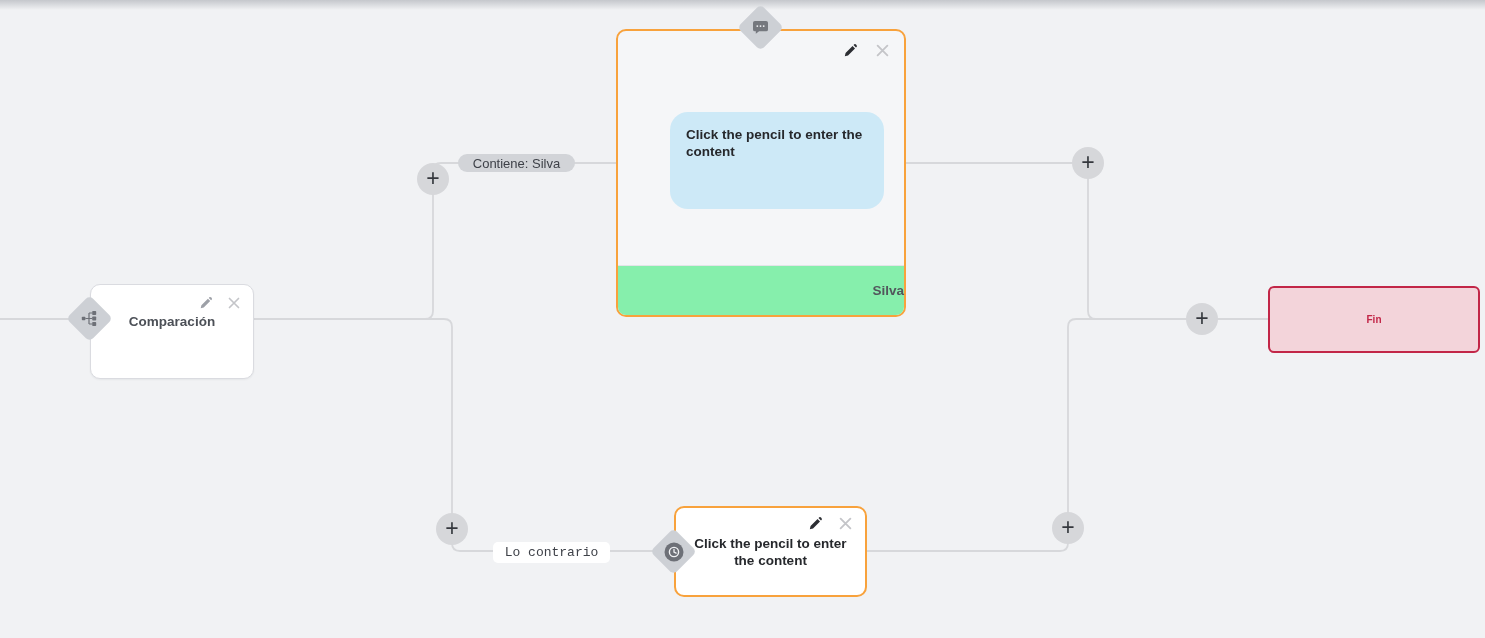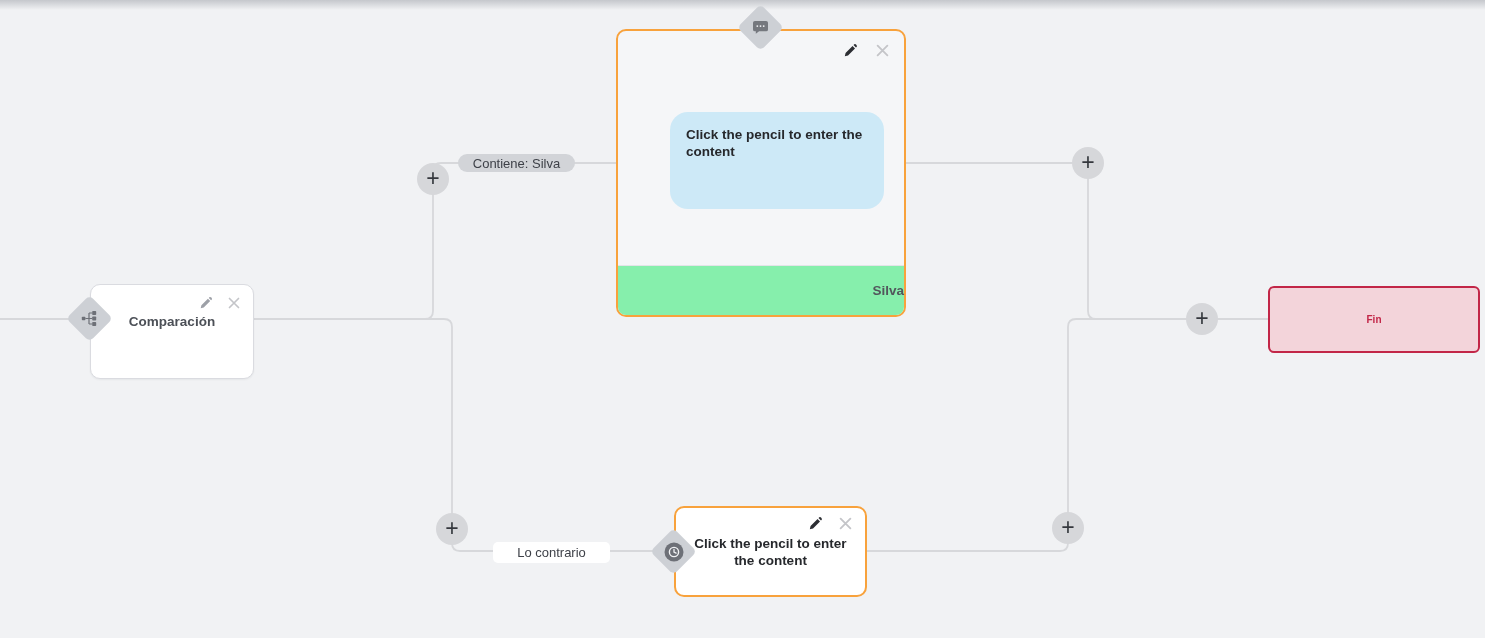--- a/index.html
+++ b/index.html
@@ -83,21 +83,21 @@
 
   
   .edge-label{
     position:absolute;display:flex;align-items:center;justify-content:center;
     font-size:13px;color:#3e4148;cursor:pointer;white-space:nowrap;
   }
   .edge-label.gray{
     left:458px;top:154px;width:117px;height:18px;background:#d2d4d8;border-radius:9px;
   }
   .edge-label.white{
-    left:493px;top:542px;width:117px;height:21px;background:#ffffff;border-radius:5px;
+    left:493px;top:542px;width:117px;height:21px;background:#ffffff;border-radius:5px;font-family:Liberation Mono, monospace;
   }
 </style>
 </head>
 <body>
 
 <div class="canvas">
   <div class="top-shade"></div>
 
   <svg class="edges" width="1485" height="638">
     <path d="M 0 319 H 75"></path>

